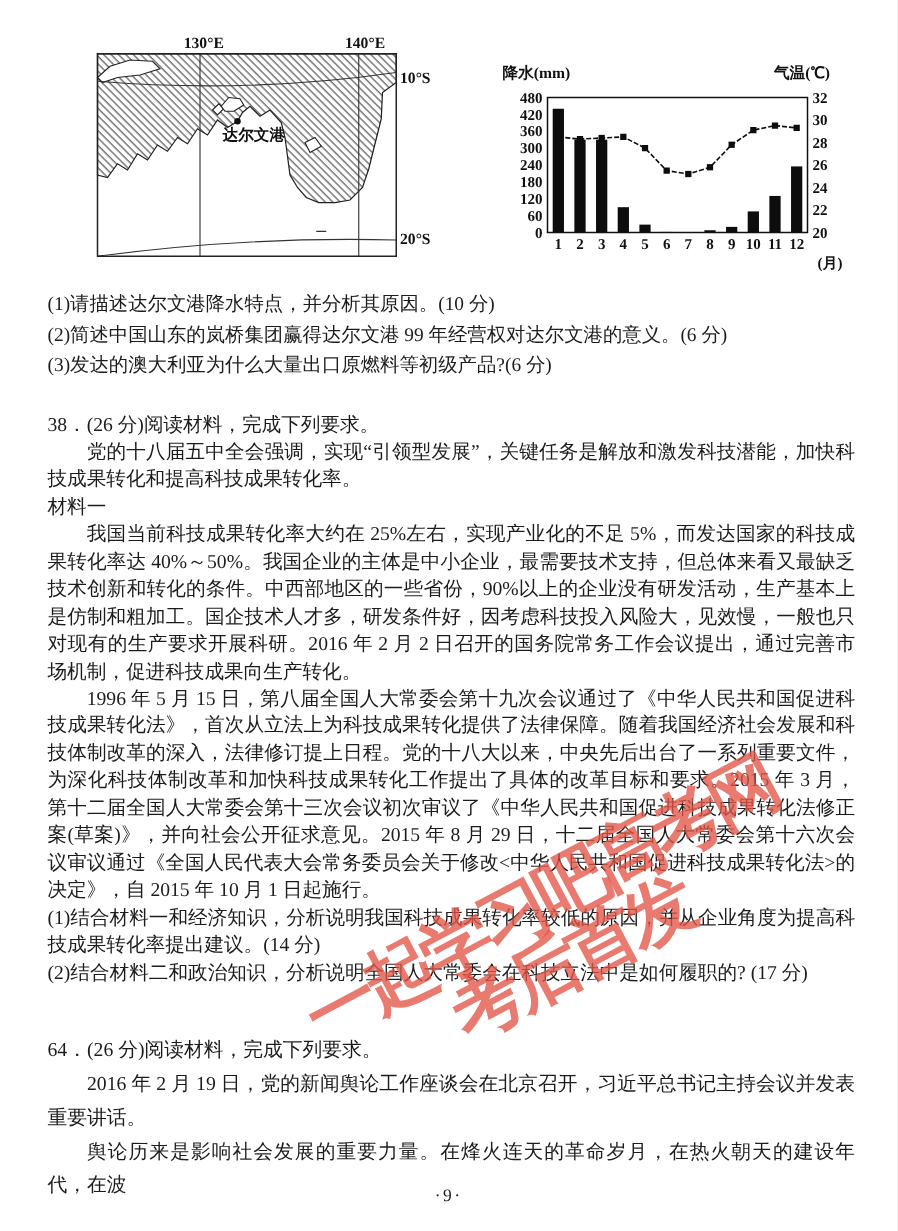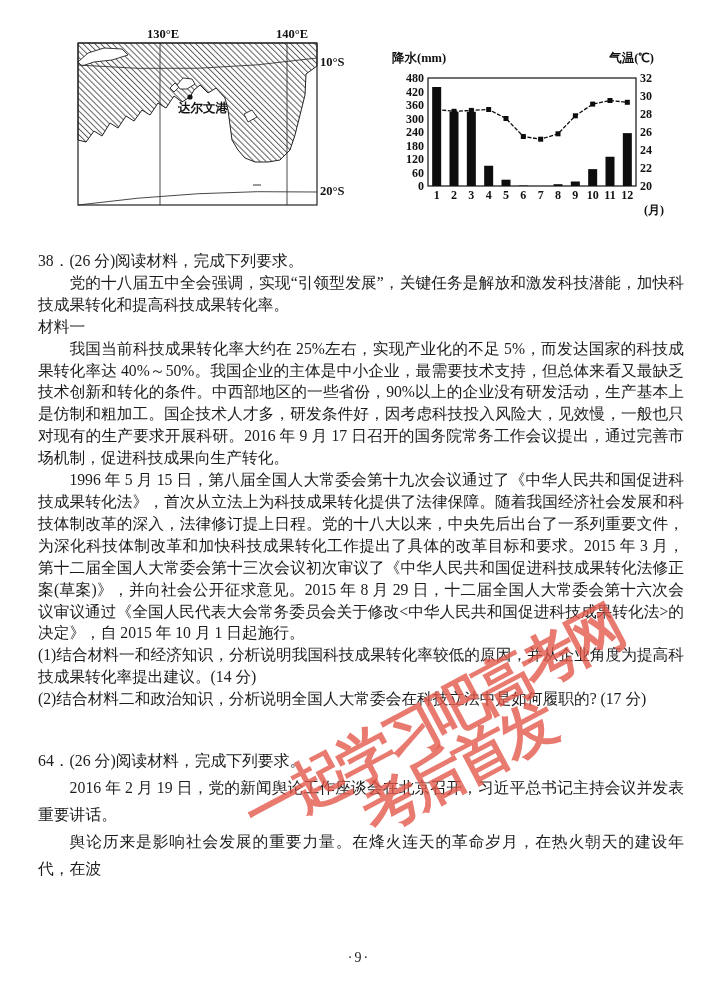--- a/index.html
+++ b/index.html
@@ -4,21 +4,21 @@
 <style>
   html,body{margin:0;padding:0;background:#e8e8e8;}
   .page{
     position:relative;width:718px;height:985px;background:#ffffff;
     font-family:"Liberation Serif",serif;color:#1c1c1c;overflow:hidden;
     margin:0 auto;
   }
   
   .fig-spacer{height:226px;}
   .map-fig{position:absolute;left:70px;top:22px;width:280px;height:195px;}
-  .chart-fig{position:absolute;left:388px;top:46px;width:280px;height:172px;}
+  .chart-fig{position:absolute;left:398px;top:46px;width:280px;height:172px;}
   svg{display:block;}
   .map-label{font:bold 12.5px "Liberation Serif",serif;fill:#111;}
   .port-label{font:bold 12.5px "Liberation Serif",serif;fill:#111;}
   .tick{font:bold 12px "Liberation Serif",serif;fill:#111;}
   .axis-title{font:bold 12.5px "Liberation Serif",serif;fill:#111;}
   .bar{fill:#0d0d0d;}
   .tline{fill:none;stroke:#0d0d0d;stroke-width:1.3;stroke-dasharray:4 1.6;}
   .tmark{fill:#0d0d0d;}
   
   .content{margin:0 34px 0 38px;text-align:justify;}
@@ -140,26 +140,31 @@
             <rect x="236.83333333333334" y="53.8" width="5" height="5" class="tmark"></rect>
           </g>
         <rect x="40" y="32" width="208" height="108" fill="none" stroke="#111" stroke-width="1.2"></rect>
         <text class="tick" x="276" y="168" text-anchor="end">(月)</text>
       </svg>
     </div>
   </div>
 
   <div class="content">
 
+    <div class="geo">
+      <p>(1)请描述达尔文港降水特点，并分析其原因。(10 分)</p>
+      <p>(2)简述中国山东的岚桥集团赢得达尔文港 99 年经营权对达尔文港的意义。(6 分)</p>
+      <p>(3)发达的澳大利亚为什么大量出口原燃料等初级产品?(6 分)</p>
+    </div>
 
     <div class="q38">
       <p>38．(26 分)阅读材料，完成下列要求。</p>
       <p class="indent">党的十八届五中全会强调，实现“引领型发展”，关键任务是解放和激发科技潜能，加快科技成果转化和提高科技成果转化率。</p>
       <p>材料一</p>
-      <p class="indent">我国当前科技成果转化率大约在 25%左右，实现产业化的不足 5%，而发达国家的科技成果转化率达 40%～50%。我国企业的主体是中小企业，最需要技术支持，但总体来看又最缺乏技术创新和转化的条件。中西部地区的一些省份，90%以上的企业没有研发活动，生产基本上是仿制和粗加工。国企技术人才多，研发条件好，因考虑科技投入风险大，见效慢，一般也只对现有的生产要求开展科研。2016 年 9 月 17 日召开的国务院常务工作会议提出，通过完善市场机制，促进科技成果向生产转化。</p>
+      <p class="indent">我国当前科技成果转化率大约在 25%左右，实现产业化的不足 5%，而发达国家的科技成果转化率达 40%～50%。我国企业的主体是中小企业，最需要技术支持，但总体来看又最缺乏技术创新和转化的条件。中西部地区的一些省份，90%以上的企业没有研发活动，生产基本上是仿制和粗加工。国企技术人才多，研发条件好，因考虑科技投入风险大，见效慢，一般也只对现有的生产要求开展科研。2016 年 2 月 2 日召开的国务院常务工作会议提出，通过完善市场机制，促进科技成果向生产转化。</p>
       <p class="indent">1996 年 5 月 15 日，第八届全国人大常委会第十九次会议通过了《中华人民共和国促进科技成果转化法》，首次从立法上为科技成果转化提供了法律保障。随着我国经济社会发展和科技体制改革的深入，法律修订提上日程。党的十八大以来，中央先后出台了一系列重要文件，为深化科技体制改革和加快科技成果转化工作提出了具体的改革目标和要求。2015 年 3 月，第十二届全国人大常委会第十三次会议初次审议了《中华人民共和国促进科技成果转化法修正案(草案)》，并向社会公开征求意见。2015 年 8 月 29 日，十二届全国人大常委会第十六次会议审议通过《全国人民代表大会常务委员会关于修改&lt;中华人民共和国促进科技成果转化法&gt;的决定》，自 2015 年 10 月 1 日起施行。</p>
       <p>(1)结合材料一和经济知识，分析说明我国科技成果转化率较低的原因，并从企业角度为提高科技成果转化率提出建议。(14 分)</p>
       <p>(2)结合材料二和政治知识，分析说明全国人大常委会在科技立法中是如何履职的? (17 分)</p>
     </div>
 
     <div class="q39">
       <p>64．(26 分)阅读材料，完成下列要求。</p>
       <p class="indent">2016 年 2 月 19 日，党的新闻舆论工作座谈会在北京召开，习近平总书记主持会议并发表重要讲话。</p>
       <p class="indent">舆论历来是影响社会发展的重要力量。在烽火连天的革命岁月，在热火朝天的建设年代，在波</p>
     </div>

